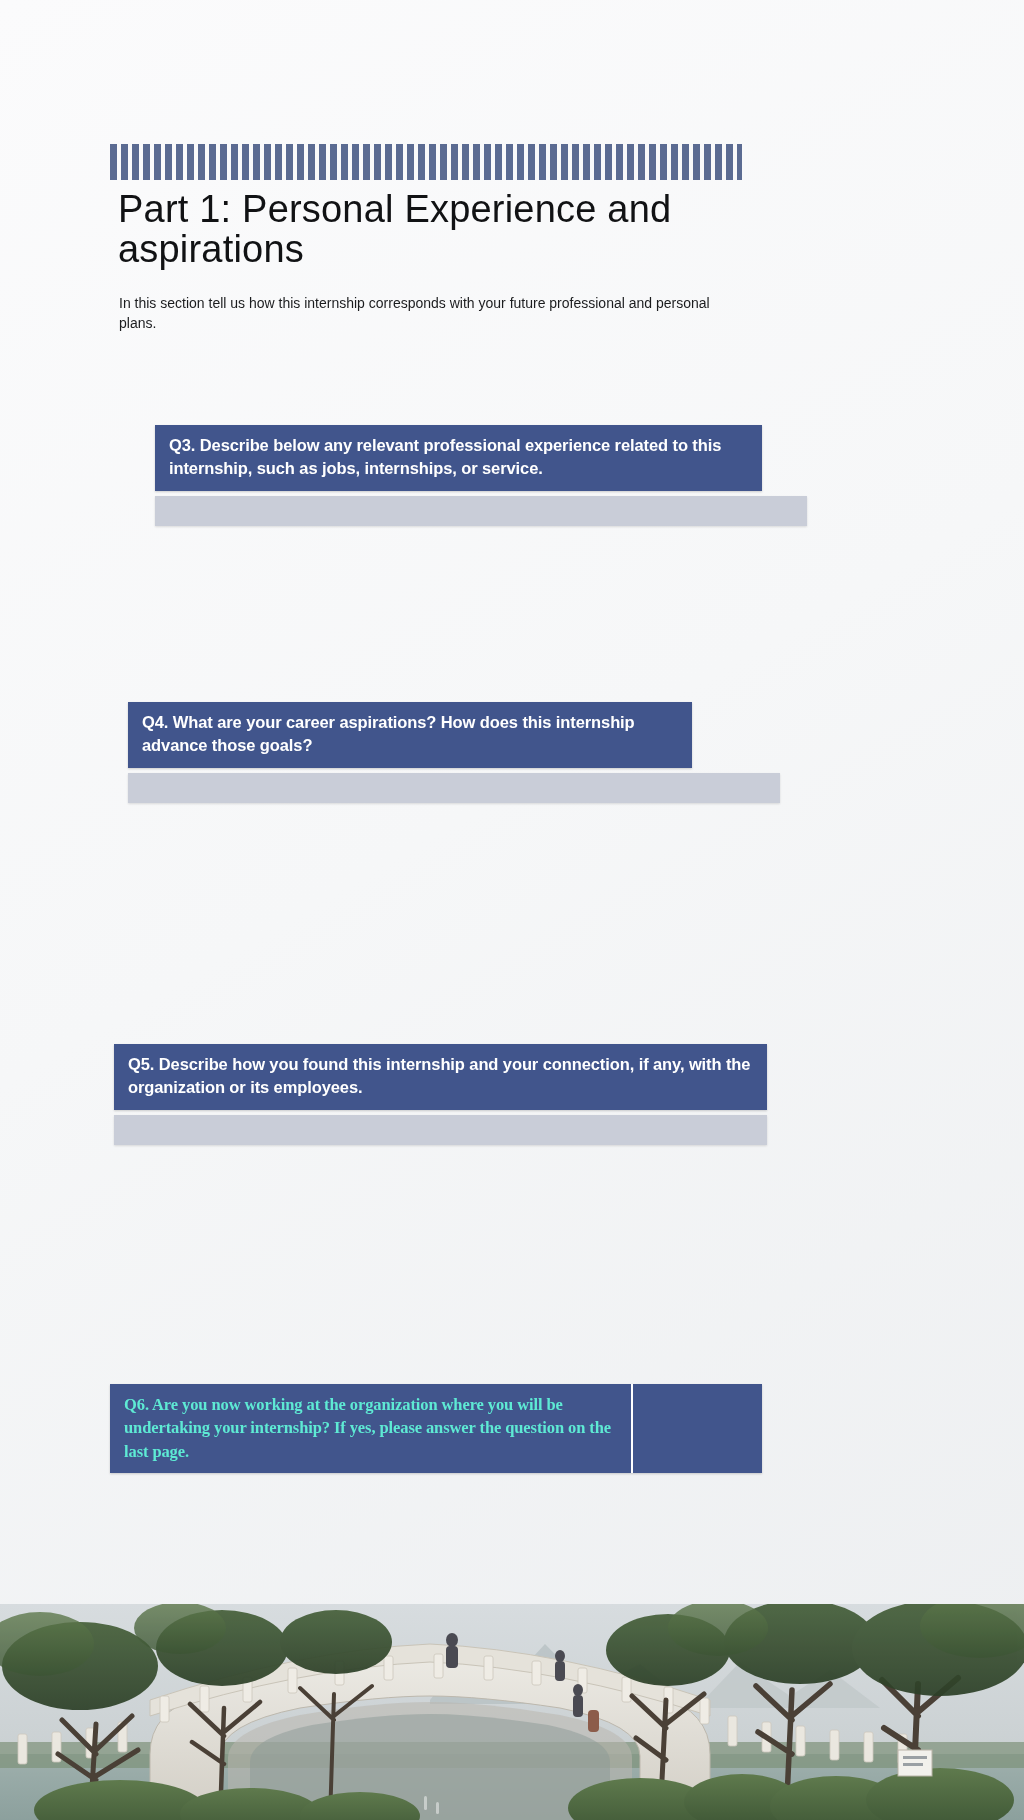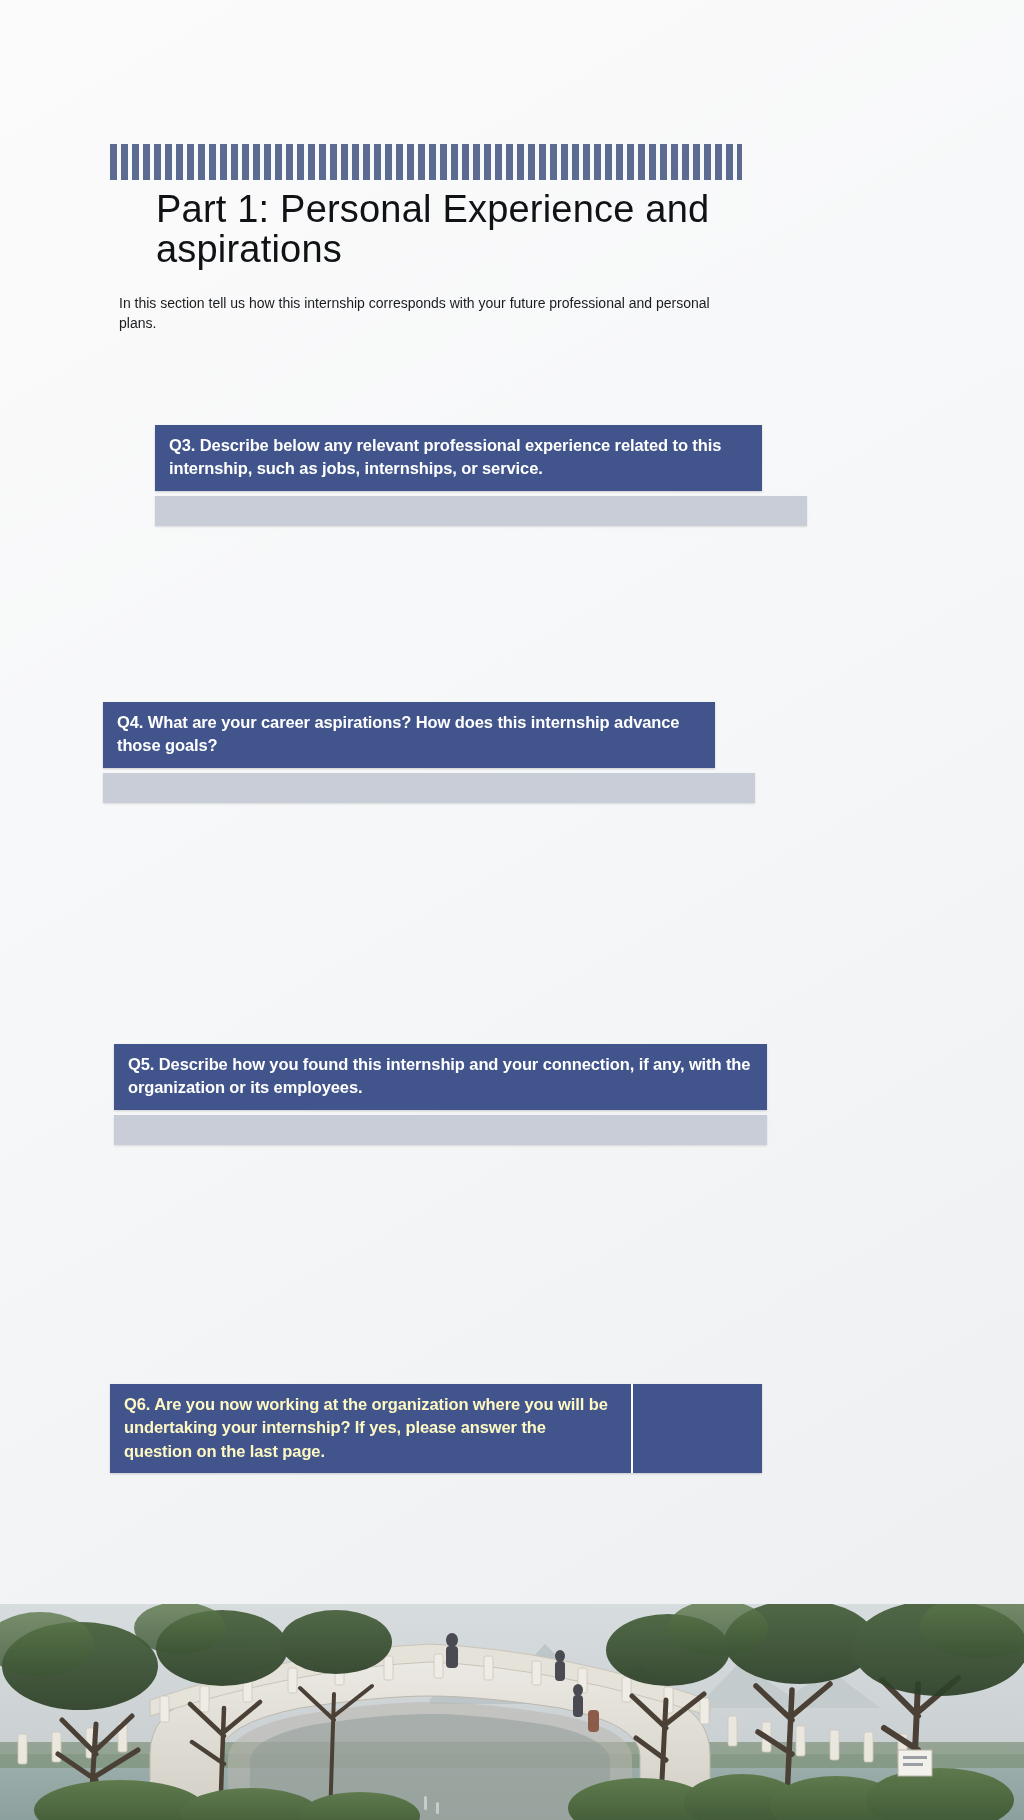--- a/index.html
+++ b/index.html
@@ -41,21 +41,20 @@
   .deck-title {
     position: absolute;
     left: 118px;
     top: 190px;
     width: 620px;
     font-size: 38px;
     font-weight: 300;
     line-height: 1.05;
     letter-spacing: 0.2px;
     color: #111214;
-    margin-left: 38px;
   }
 
   .deck-intro {
     position: absolute;
     left: 119px;
     top: 294px;
     width: 600px;
     font-size: 14px;
     font-weight: 400;
     line-height: 1.42;
@@ -84,45 +83,46 @@
     height: 30px;
     margin-top: 5px;
     box-shadow: 0 1px 2px rgba(0,0,0,0.12);
   }
 
   
   #q3 { top: 425px; width: 652px; padding-left: 45px; }
   #q3 .qanswer { width: 652px; }
 
   
-  #q4 { top: 702px; left: 103px; width: 612px; border-radius: 28px; }
+  #q4 { top: 702px; left: 128px; width: 564px; border-radius: 28px; }
   #q4 .qanswer { width: 652px; }
 
   
   #q5 { top: 1044px; left: 114px; width: 653px; border-radius: 25px; }
   #q5 .qanswer { width: 653px; }
 
   
   .qrow {
     position: absolute;
     left: 110px;
     width: 652px;
     display: flex;
     box-shadow: 0 1px 2px rgba(0,0,0,0.18);
   }
   .qrow .qcell {
     background: #41558c;
-    color: #fef9c3;
+    color: #5eead4;
     font-size: 16.5px;
     font-weight: bold;
     line-height: 1.42;
     letter-spacing: -0.1px;
     padding: 9px 14px 10px 14px;
     width: 523px;
     border-right: 2px solid #ffffff;
+    font-family: Liberation Serif, serif;
   }
   .qrow .acell {
     background: #41558c;
     flex: 1;
   }
 
   #q6 { top: 1384px; }
   #q7 { top: 1481px; }
 
   

